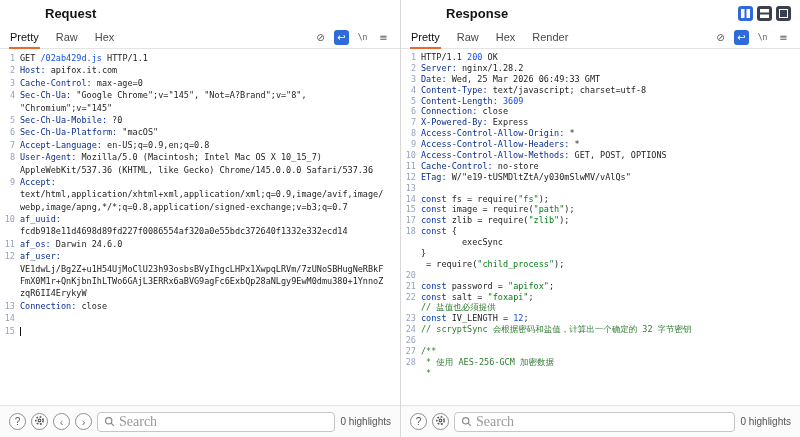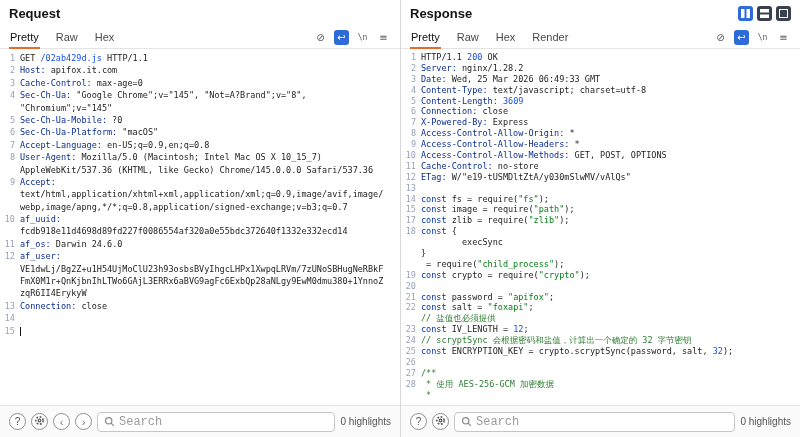--- a/index.html
+++ b/index.html
@@ -3,21 +3,21 @@
 <meta charset="utf-8">
 <style>
   * { margin:0; padding:0; box-sizing:border-box; }
   html,body { width:800px; height:437px; overflow:hidden; }
   body { font-family:"Liberation Sans", sans-serif; background:#ffffff; color:#222; }
   .app { display:flex; width:800px; height:437px; }
   .panel { width:400px; height:437px; display:flex; flex-direction:column; background:#fff; min-width:0; }
   .panel.right { border-left:1px solid #d8d8d8; }
 
   .panel-head { height:26px; display:flex; align-items:center; justify-content:space-between; padding:0 9px; }
-  .panel-head h2 { font-size:13px; font-weight:bold; color:#141414; }
+  .panel-head h2 { font-size:13px; font-weight:bold; color:#141414;margin-left:36px; }
   .layout-buttons { display:flex; gap:4px; }
   .layout-btn { width:15px; height:15px; border:none; border-radius:3px; background:#39414f; display:flex; align-items:center; justify-content:center; cursor:pointer; padding:0; }
   .layout-btn.active { background:var(--active-blue,#2f6bd8); }
 
   .tabbar { height:23px; border-bottom:1px solid #e4e4e4; display:flex; align-items:stretch; justify-content:space-between; padding:0 9px; }
   .tabs { display:flex; gap:15px; }
   .tab { font-size:11px; color:#4a4a4a; display:flex; align-items:center; position:relative; cursor:pointer; padding:0 1px; background:none; border:none; font-family:inherit;text-align:right; }
   .tab.active { color:#101010; }
   .tab.active::after { content:""; position:absolute; left:0; right:0; bottom:-1px; height:2px; background:var(--accent-orange,#e8692c); }
   .editor-icons { display:flex; align-items:center; gap:6px; }
@@ -36,21 +36,21 @@
   .kw { color:var(--keyword-blue,#0033b3); }
   .str { color:var(--string-green,#067d17); }
   .com { color:var(--comment-green,#2e7d32); }
   .bl { color:var(--number-blue,#1750eb); }
   .caret { display:inline-block; width:1px; height:9px; background:#111; vertical-align:middle; }
 
   .footer { height:32px; border-top:1px solid #e4e4e4; display:flex; align-items:center; gap:5px; padding:0 9px; background:#fbfbfb; }
   .cbtn { width:17px; height:17px; border-radius:50%; border:1px solid #8f8f8f; background:#fff; color:#555; font-size:10px; display:flex; align-items:center; justify-content:center; cursor:pointer; padding:0; font-family:inherit; flex:0 0 auto; }
   .cbtn.chev { font-size:11px; color:#777; }
   .searchbox { flex:1; height:20px; border:1px solid #c6c6c6; border-radius:4px; background:#fff; display:flex; align-items:center; padding:0 6px; gap:4px; min-width:0; }
-  .searchbox input { border:none; outline:none; flex:1; font-size:12px; color:#333; font-family:Liberation Mono, monospace; background:transparent; min-width:0; }
+  .searchbox input { border:none; outline:none; flex:1; font-size:14px; color:#333; font-family:Liberation Serif, serif; background:transparent; min-width:0; }
   .searchbox input::placeholder { color:#9a9a9a; }
   .highlights { font-size:10px; color:#555; white-space:nowrap; flex:0 0 auto; }
 </style>
 </head>
 <body>
 
 <div class="app">
 
   <section class="panel">
     <div class="panel-head">
@@ -172,28 +172,26 @@
         <div class="code-row"><span class="gut">11</span><span class="txt"><span class="hn">Cache-Control:</span><span class="pl"> no-store</span></span></div>
         <div class="code-row"><span class="gut">12</span><span class="txt"><span class="hn">ETag:</span><span class="pl"> W/"e19-tUSMDltZtA/y030mSlwMV/vAlQs"</span></span></div>
         <div class="code-row"><span class="gut">13</span><span class="txt"></span></div>
         <div class="code-row"><span class="gut">14</span><span class="txt"><span class="kw">const</span><span class="pl"> fs = require(</span><span class="str">"fs"</span><span class="pl">);</span></span></div>
         <div class="code-row"><span class="gut">15</span><span class="txt"><span class="kw">const</span><span class="pl"> image = require(</span><span class="str">"path"</span><span class="pl">);</span></span></div>
         <div class="code-row"><span class="gut">17</span><span class="txt"><span class="kw">const</span><span class="pl"> zlib = require(</span><span class="str">"zlib"</span><span class="pl">);</span></span></div>
         <div class="code-row"><span class="gut">18</span><span class="txt"><span class="kw">const</span><span class="pl"> {</span></span></div>
         <div class="code-row"><span class="gut"></span><span class="txt"><span class="pl">        execSync</span></span></div>
         <div class="code-row"><span class="gut"></span><span class="txt"><span class="pl">}</span></span></div>
         <div class="code-row"><span class="gut"></span><span class="txt"><span class="pl"> = require(</span><span class="str">"child_process"</span><span class="pl">);</span></span></div>
-        <div class="code-row"><span class="gut">19</span><span class="txt"><span class="kw">const</span><span class="pl"> crypto = require(</span><span class="str">"crypto"</span><span class="pl">);</span></span></div>
         <div class="code-row"><span class="gut">20</span><span class="txt"></span></div>
         <div class="code-row"><span class="gut">21</span><span class="txt"><span class="kw">const</span><span class="pl"> password = </span><span class="str">"apifox"</span><span class="pl">;</span></span></div>
         <div class="code-row"><span class="gut">22</span><span class="txt"><span class="kw">const</span><span class="pl"> salt = </span><span class="str">"foxapi"</span><span class="pl">;</span></span></div>
         <div class="code-row"><span class="gut"></span><span class="txt"><span class="com">// 盐值也必须提供</span></span></div>
         <div class="code-row"><span class="gut">23</span><span class="txt"><span class="kw">const</span><span class="pl"> IV_LENGTH = </span><span class="bl">12</span><span class="pl">;</span></span></div>
         <div class="code-row"><span class="gut">24</span><span class="txt"><span class="com">// scryptSync 会根据密码和盐值，计算出一个确定的 32 字节密钥</span></span></div>
-        <div class="code-row"><span class="gut">25</span><span class="txt"><span class="kw">const</span><span class="pl"> ENCRYPTION_KEY = crypto.scryptSync(password, salt, </span><span class="bl">32</span><span class="pl">);</span></span></div>
         <div class="code-row"><span class="gut">26</span><span class="txt"></span></div>
         <div class="code-row"><span class="gut">27</span><span class="txt"><span class="com">/**</span></span></div>
         <div class="code-row"><span class="gut">28</span><span class="txt"><span class="com"> * 使用 AES-256-GCM 加密数据</span></span></div>
         <div class="code-row"><span class="gut"></span><span class="txt"><span class="com"> *</span></span></div>
       </div>
     <div class="footer">
       <button class="cbtn">
           <span>?</span>
         </button>
       <button class="cbtn">

